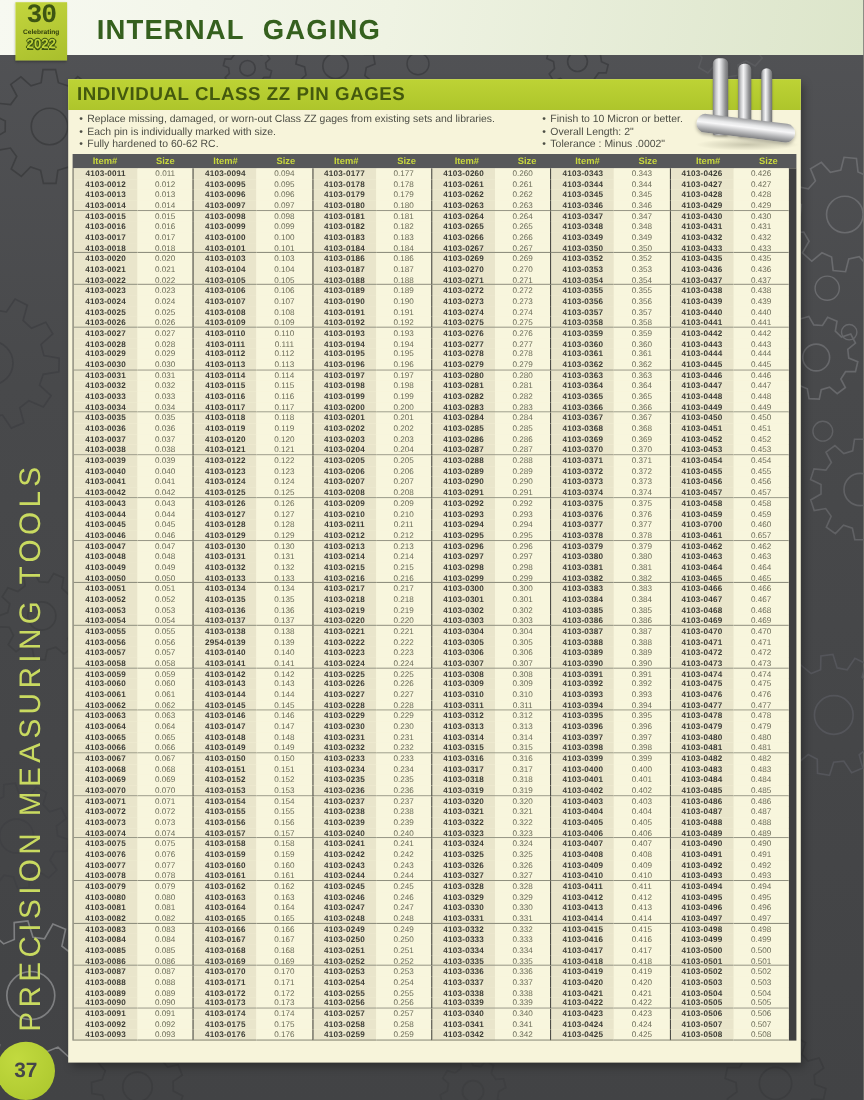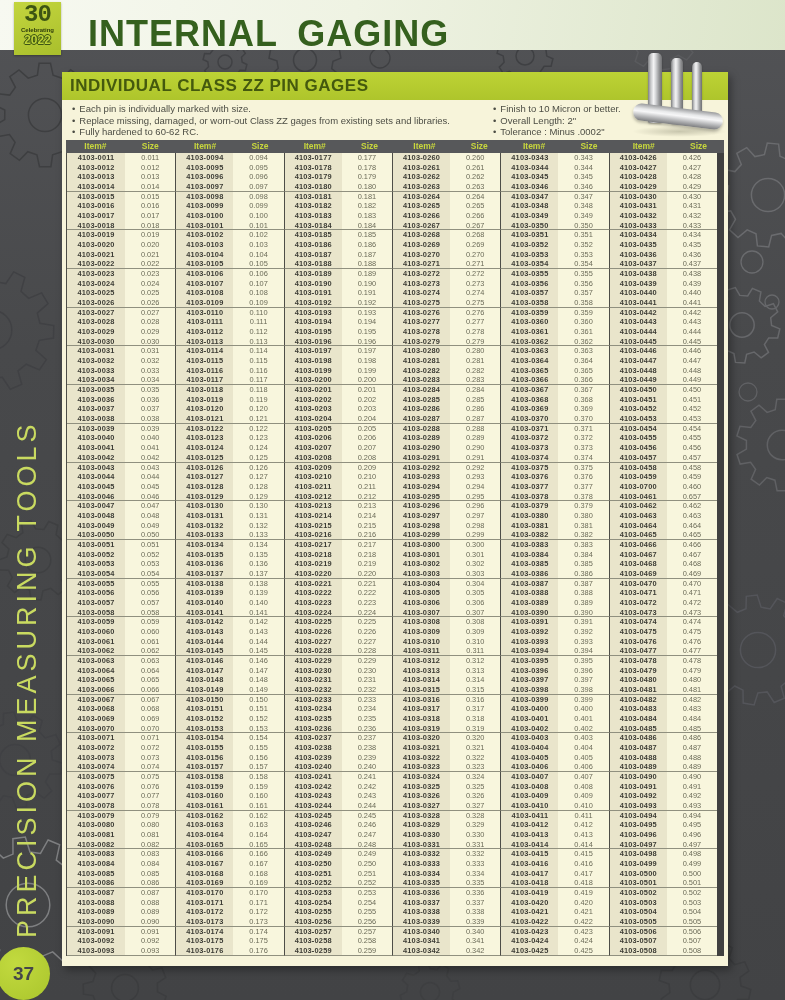--- a/index.html
+++ b/index.html
@@ -11,21 +11,21 @@
   
   .header-strip{position:absolute;left:0;top:0;width:785px;height:50px;z-index:3;
     background:linear-gradient(100deg,#f7f9f1 0%,#eff3e3 45%,#dce5ca 100%);}
   .logo{position:absolute;left:14px;top:2px;width:47px;height:53px;z-index:4;
     background:linear-gradient(160deg,#c3d53e,#a9bf2c);display:flex;flex-direction:column;
     align-items:center;justify-content:flex-start;box-shadow:0 1px 2px rgba(0,0,0,.3);}
   .logo-big{font-size:24px;font-weight:bold;color:#3d5513;line-height:24px;margin-top:1px;letter-spacing:-1px;font-family:Liberation Mono, monospace;}
   .logo-l1{font-size:6px;font-weight:bold;color:#2f3d0c;line-height:7px;}
   .logo-l2{font-size:12px;font-weight:bold;line-height:12px;color:#bed338;
     text-shadow:-1px 0 #3d5513,1px 0 #3d5513,0 -1px #3d5513,0 1px #3d5513;}
-  .page-title{position:absolute;left:88px;top:13px;font-size:36px;font-weight:bold;
+  .page-title{position:absolute;left:88px;top:13px;font-size:25px;font-weight:bold;
     color:#35601e;letter-spacing:1px;word-spacing:9px;z-index:4;}
 
   
   .side-text{position:absolute;left:12px;top:938px;transform:rotate(-90deg);
     transform-origin:0 0;width:650px;z-index:2;font-size:27px;font-weight:normal;
     color:#c9da60;letter-spacing:4px;white-space:nowrap;}
 
   
   .panel{position:absolute;left:62px;top:72px;width:666px;height:894px;z-index:3;
     background:#f7f4da;box-shadow:3px 4px 8px rgba(0,0,0,.35);}
@@ -127,22 +127,22 @@
   </div>
 
   <div class="side-text">PRECISION MEASURING TOOLS</div>
 
   <div class="panel">
     <div class="section-bar">
       <span>INDIVIDUAL CLASS ZZ PIN GAGES</span>
     </div>
     <div class="bullets">
       <ul class="bl">
+        <li>Replace missing, damaged, or worn-out Class ZZ gages from existing sets and libraries.</li>
         <li>Each pin is individually marked with size.</li>
-        <li>Replace missing, damaged, or worn-out Class ZZ gages from existing sets and libraries.</li>
         <li>Fully hardened to 60-62 RC.</li>
       </ul>
       <ul class="br">
         <li>Finish to 10 Micron or better.</li>
         <li>Overall Length: 2"</li>
         <li>Tolerance : Minus .0002"</li>
       </ul>
     </div>
 
     <div class="gtable">
@@ -267,34 +267,20 @@
             <div class="td item gb">4103-0184</div>
             <div class="td size">0.184</div>
             <div class="td item gb">4103-0267</div>
             <div class="td size">0.267</div>
             <div class="td item gb">4103-0350</div>
             <div class="td size">0.350</div>
             <div class="td item gb">4103-0433</div>
             <div class="td size">0.433</div>
           </div>
           <div class="tr">
-            <div class="td item">4103-0019</div>
-            <div class="td size">0.019</div>
-            <div class="td item gb">4103-0102</div>
-            <div class="td size">0.102</div>
-            <div class="td item gb">4103-0185</div>
-            <div class="td size">0.185</div>
-            <div class="td item gb">4103-0268</div>
-            <div class="td size">0.268</div>
-            <div class="td item gb">4103-0351</div>
-            <div class="td size">0.351</div>
-            <div class="td item gb">4103-0434</div>
-            <div class="td size">0.434</div>
-          </div>
-          <div class="tr">
             <div class="td item">4103-0020</div>
             <div class="td size">0.020</div>
             <div class="td item gb">4103-0103</div>
             <div class="td size">0.103</div>
             <div class="td item gb">4103-0186</div>
             <div class="td size">0.186</div>
             <div class="td item gb">4103-0269</div>
             <div class="td size">0.269</div>
             <div class="td item gb">4103-0352</div>
             <div class="td size">0.352</div>
@@ -787,21 +773,21 @@
             <div class="td item gb">4103-0304</div>
             <div class="td size">0.304</div>
             <div class="td item gb">4103-0387</div>
             <div class="td size">0.387</div>
             <div class="td item gb">4103-0470</div>
             <div class="td size">0.470</div>
           </div>
           <div class="tr">
             <div class="td item">4103-0056</div>
             <div class="td size">0.056</div>
-            <div class="td item gb">4103-0139</div>
+            <div class="td item gb">2954-0139</div>
             <div class="td size">0.139</div>
             <div class="td item gb">4103-0222</div>
             <div class="td size">0.222</div>
             <div class="td item gb">4103-0305</div>
             <div class="td size">0.305</div>
             <div class="td item gb">4103-0388</div>
             <div class="td size">0.388</div>
             <div class="td item gb">4103-0471</div>
             <div class="td size">0.471</div>
           </div>

